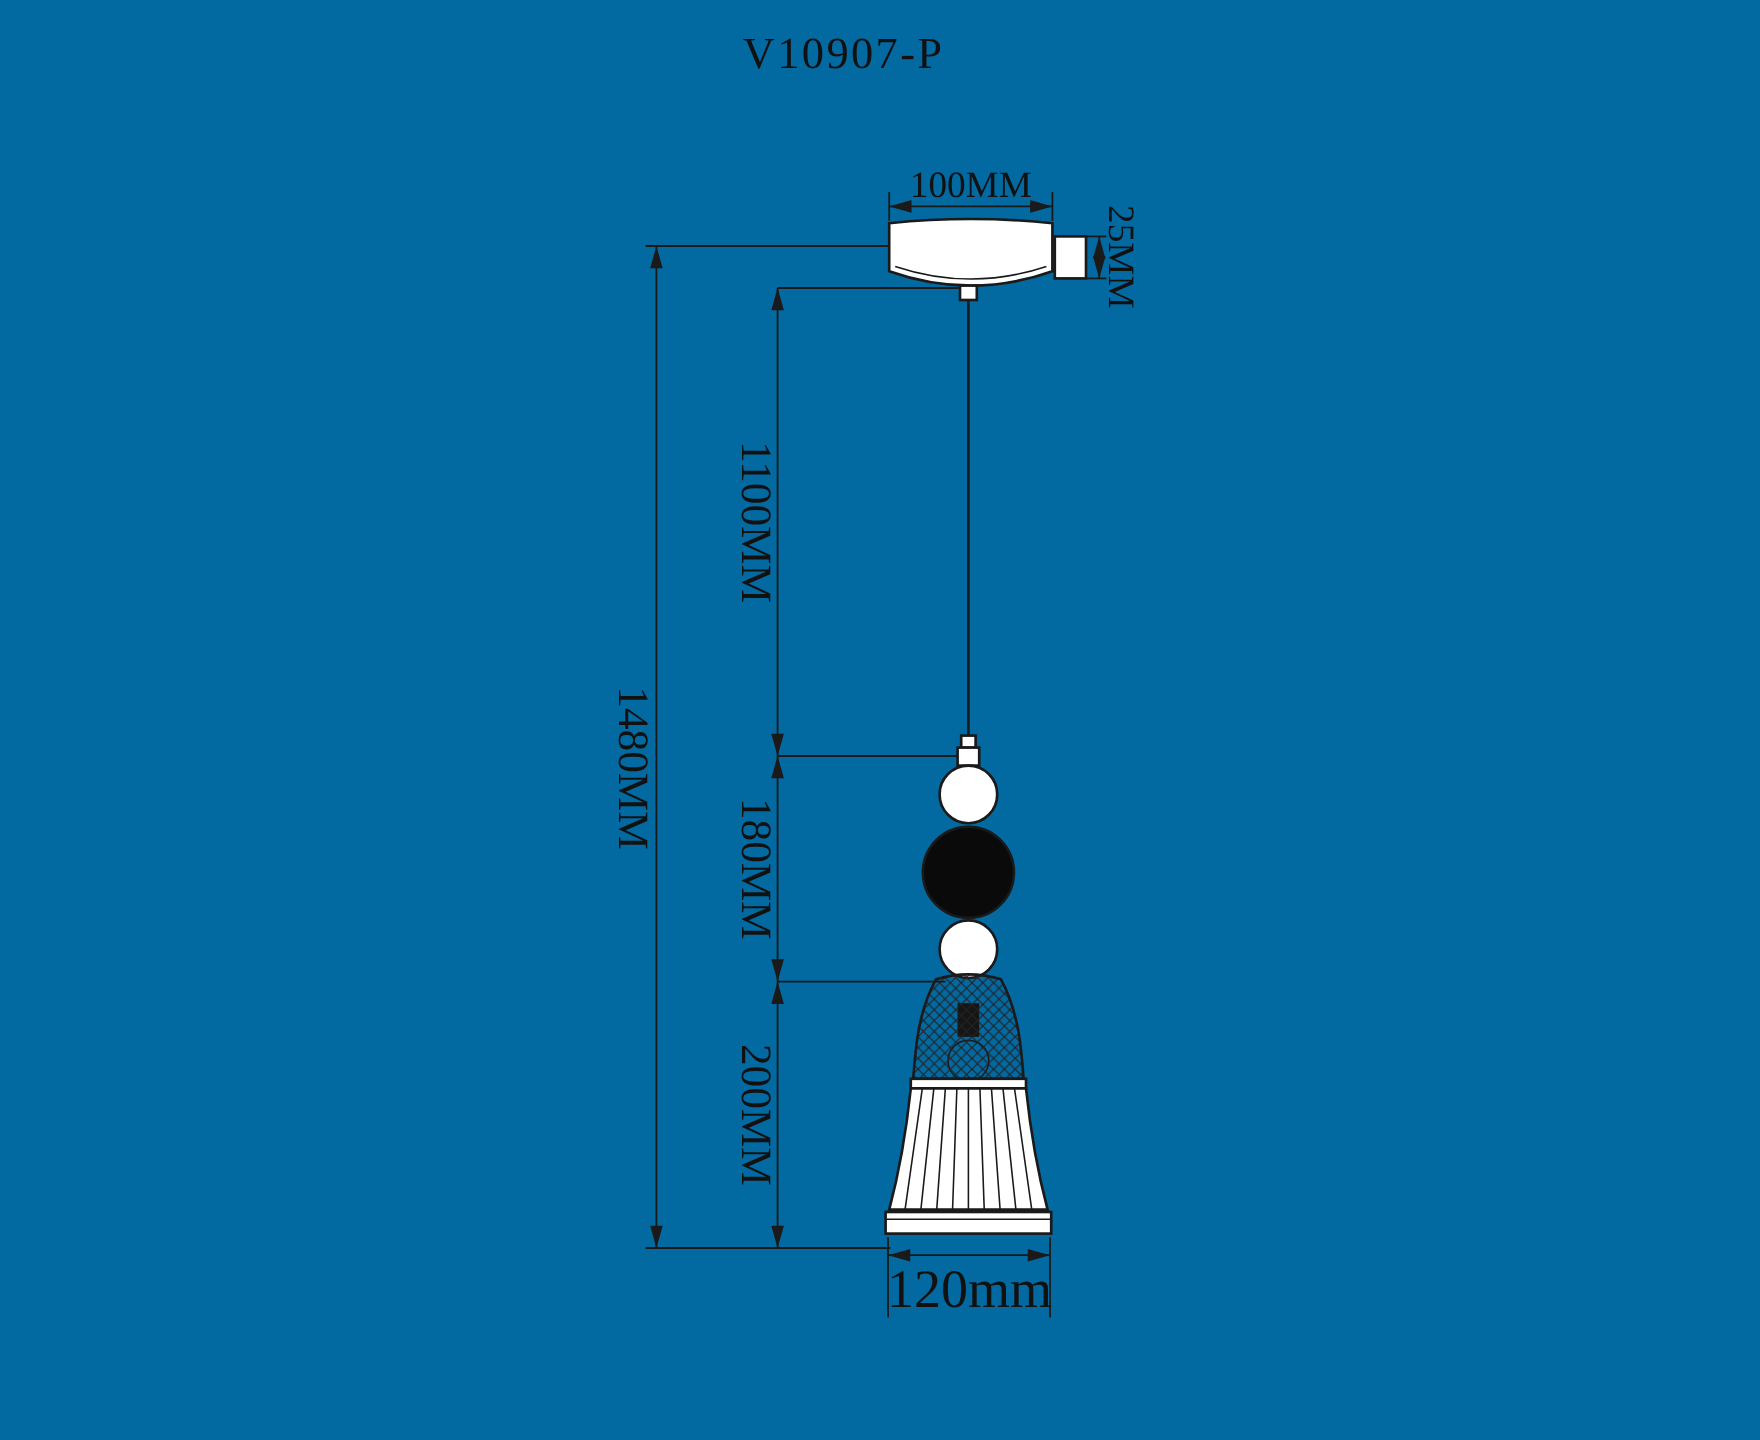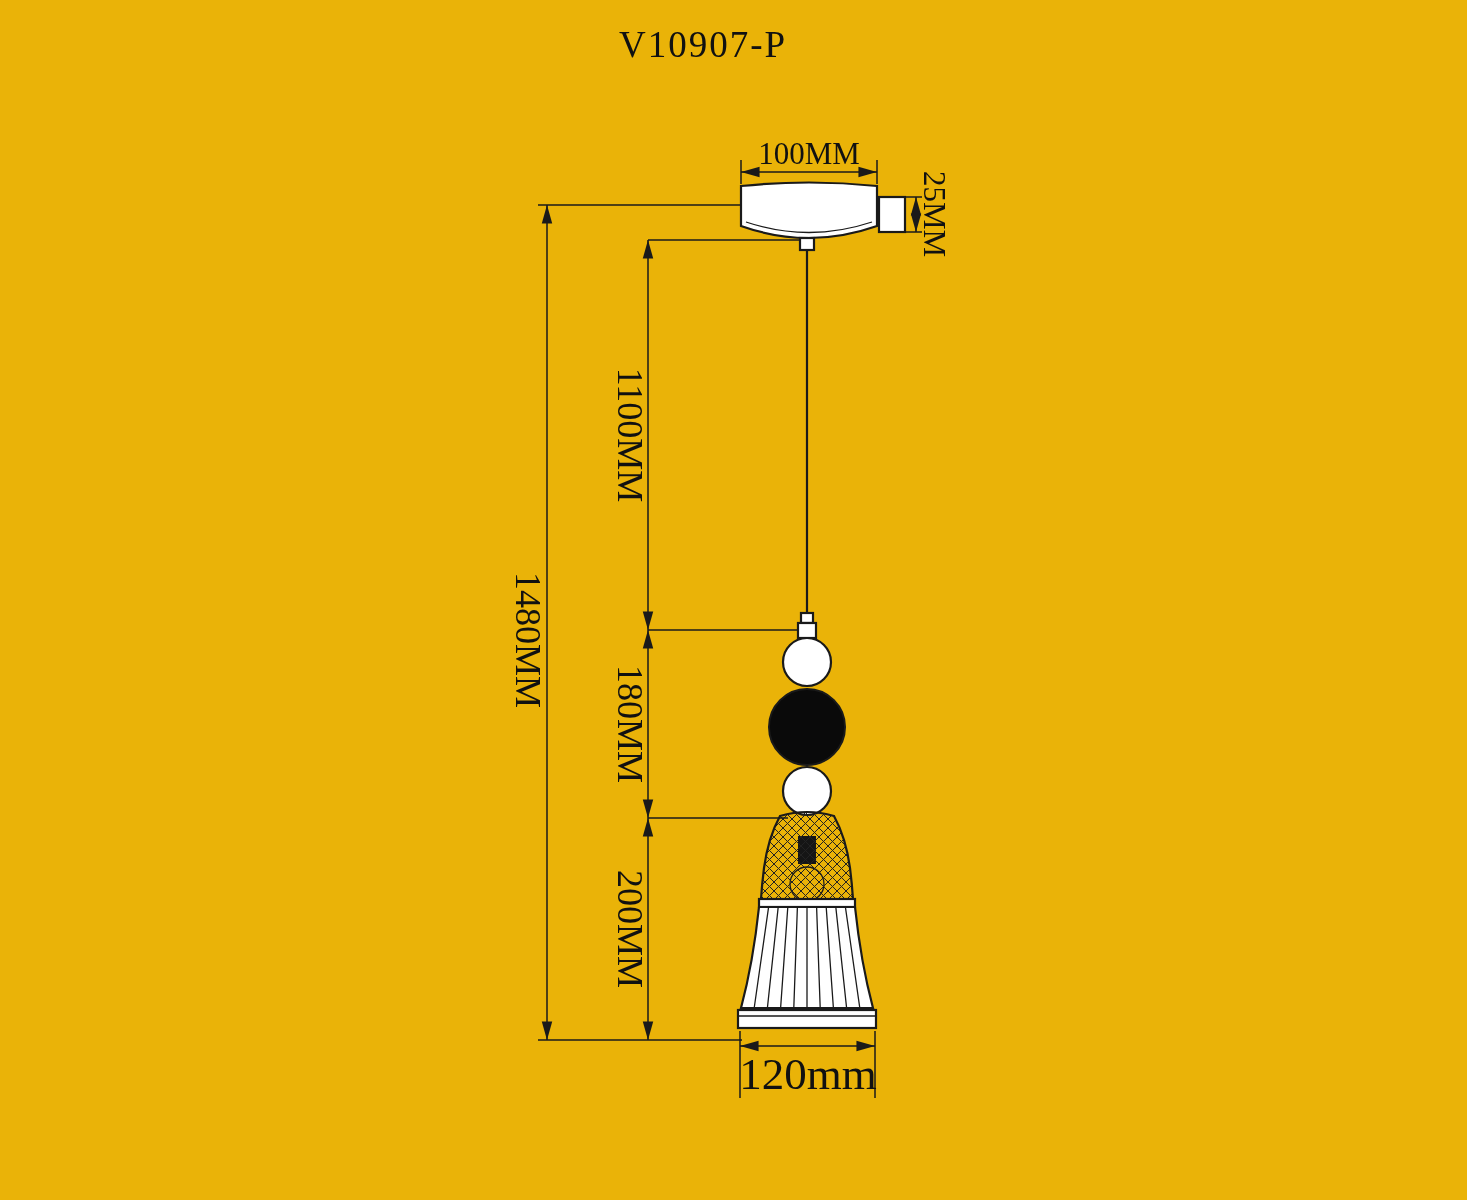--- a/index.html
+++ b/index.html
@@ -1,16 +1,16 @@
 <!DOCTYPE html>
 <html><head>
 <meta charset="utf-8">
 <style>
   html,body{margin:0;padding:0;background:#ffffff;}
-  .page{position:relative;width:1467px;height:1200px;background:#eab308;overflow:hidden;}
+  .page{position:relative;width:1467px;height:1200px;background:#0369a1;overflow:hidden;}
   svg{position:absolute;left:0;top:0;}
   svg text{font-family:"Liberation Serif", serif;fill:#111111;}
   .title-text{font-size:37px;letter-spacing:2px;}
   .dim{font-size:31px;}
   .dim-lg{font-size:36px;}
   .dim-xl{font-size:45px;}
   .outline{stroke:#1a1a1a;stroke-width:2.2;fill:none;}
   .outline-fill{stroke:#1a1a1a;stroke-width:2.2;fill:#ffffff;}
   .dimline{stroke:#1a1a1a;stroke-width:1.5;fill:none;}
   .thin{stroke:#1a1a1a;stroke-width:1.3;fill:none;}

